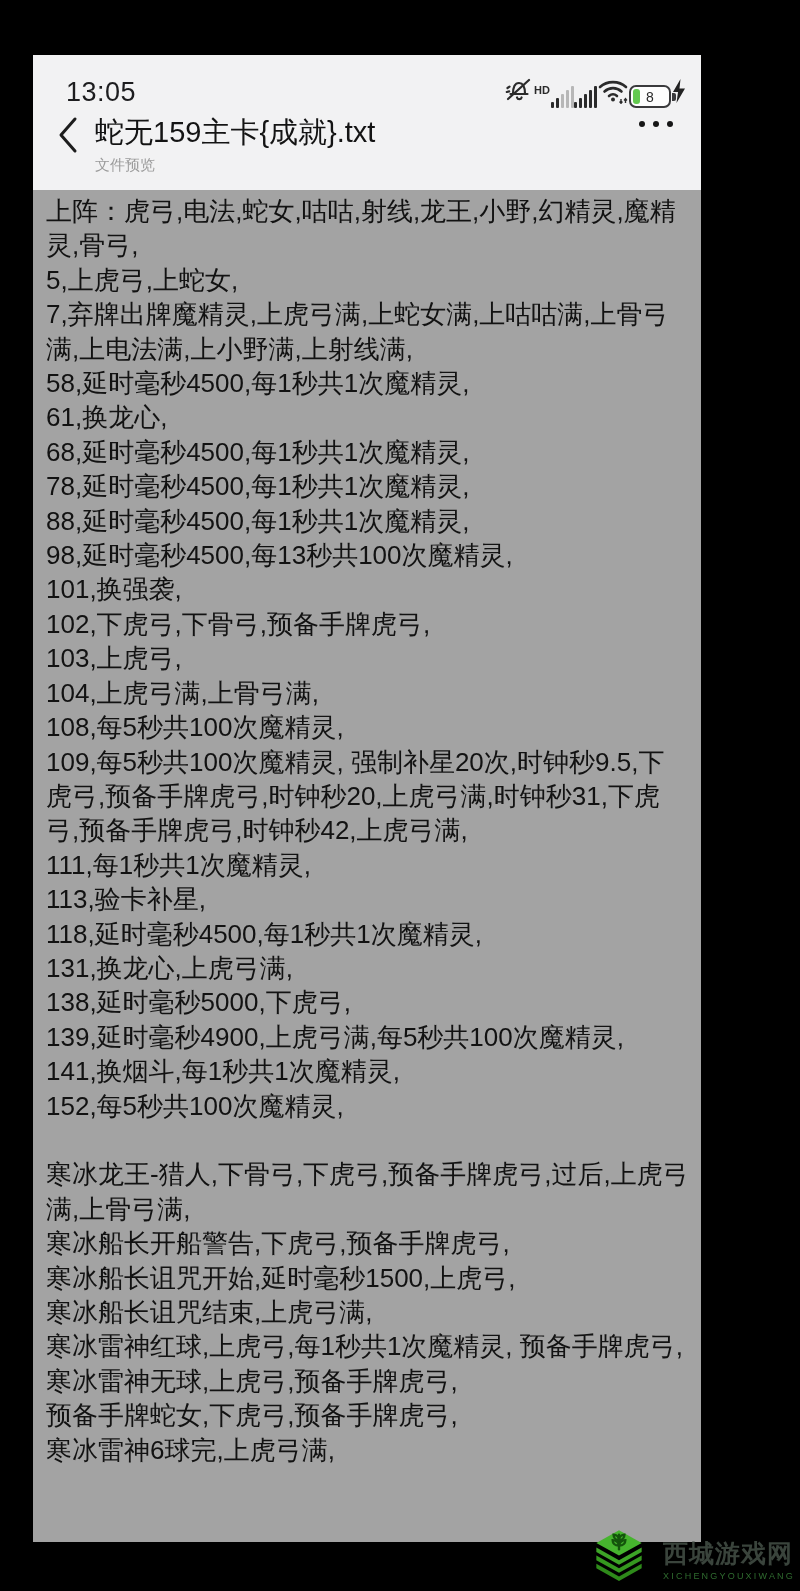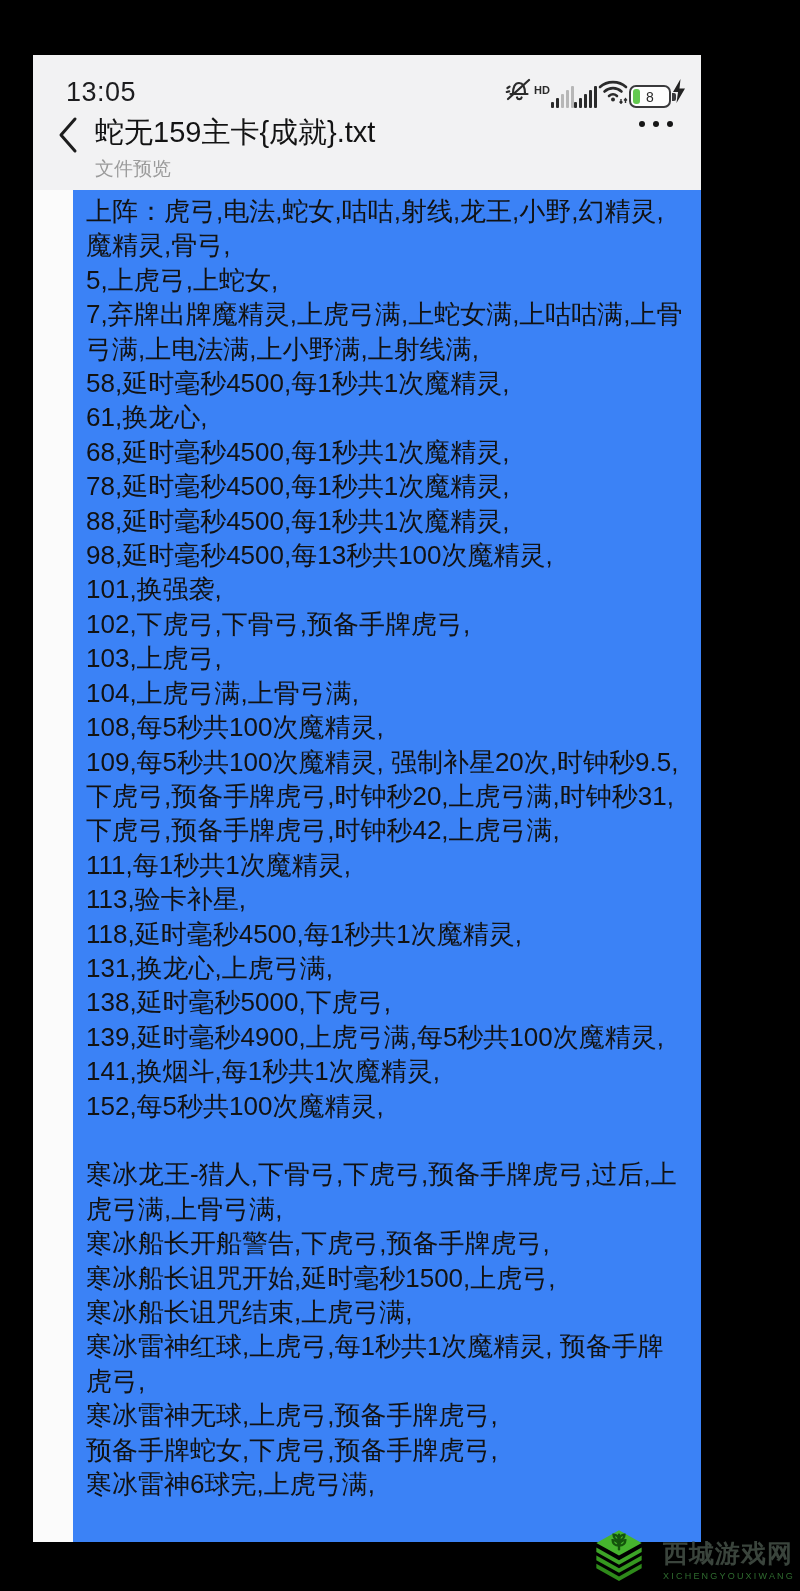--- a/index.html
+++ b/index.html
@@ -38,28 +38,27 @@
   .batt .num { font-size:14px; color:#2a2a2a; position:relative; z-index:1; }
   .batt .nub { position:absolute; right:-7px; top:6px; width:4px; height:8px; background:#3a3a3c; border-radius:0 2px 2px 0; }
   
   .navbar {
     height:77px; background:#f2f2f3; flex:0 0 auto;
     display:flex; align-items:flex-start; padding:0 28px 10px 18px;
   }
   .backbtn { width:34px; height:44px; display:flex; align-items:center; justify-content:center; flex:0 0 auto; }
   .titleblock { flex:1; margin-left:10px; overflow:hidden; }
   .doc-title { font-size:29px; color:#141414; white-space:nowrap; }
-  .doc-subtitle { font-size:19px; color:#9b9b9b; margin-top:3px; }
+  .doc-subtitle { font-size:15px; color:#9b9b9b; margin-top:3px; }
   .menu-dots { display:flex; gap:8px; align-items:center; padding-top:8px; }
   .menu-dots i { width:6px; height:6px; border-radius:50%; background:#161616; display:block; }
   
   .content {
-    flex:1 1 auto; background:#3b82f6; overflow:hidden;
+    flex:1 1 auto; background:#a3a3a3; overflow:hidden;
     padding:4px 12px 0 13px;
-    margin-left:40px;
   }
   .line {
     font-size:26px; line-height:34.4px; min-height:34.4px;
     color:#121212; word-break:break-all; white-space:pre-wrap;
     font-weight:500;
   }
   
   .watermark {
     position:absolute; right:5px; bottom:3px;
     display:flex; align-items:center; gap:15px;

